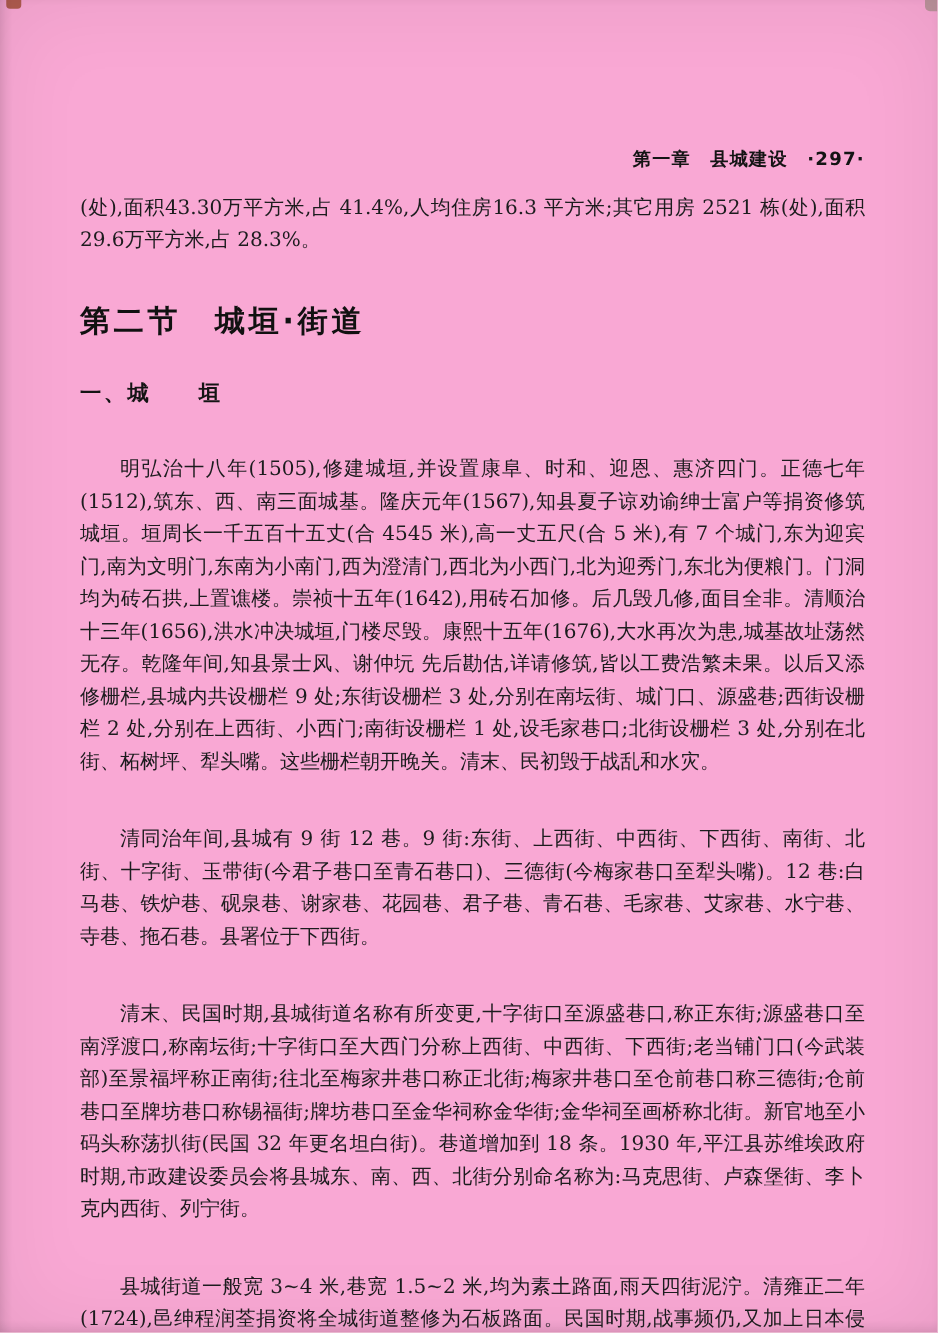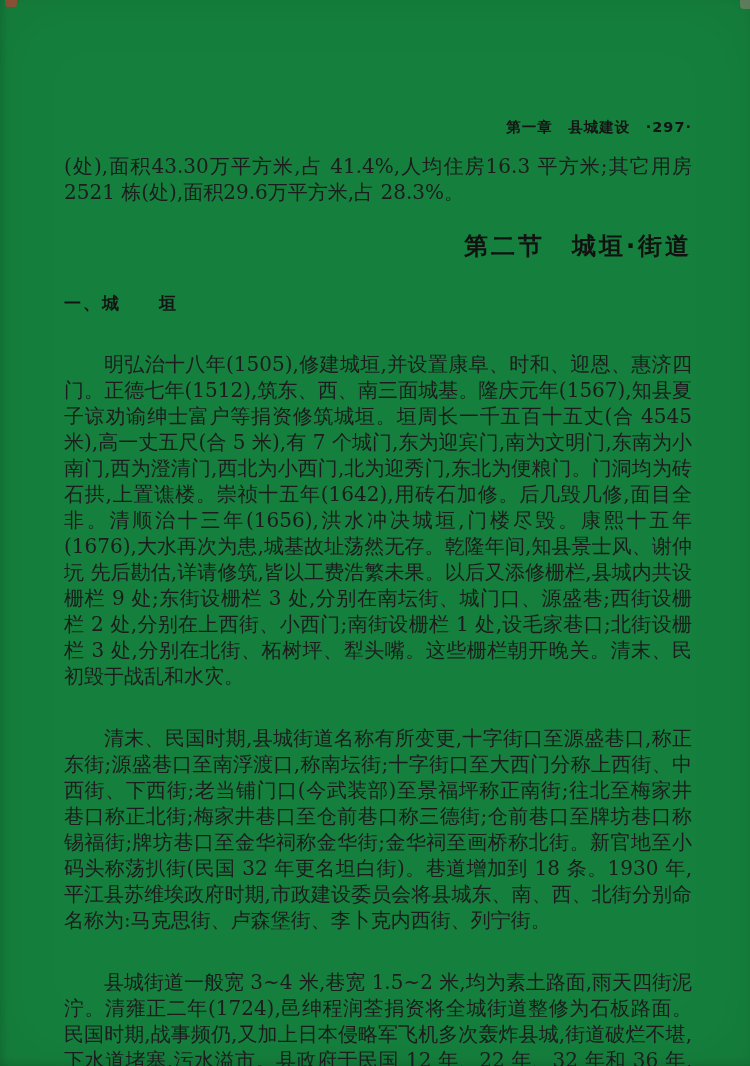--- a/index.html
+++ b/index.html
@@ -6,21 +6,21 @@
   html, body { margin: 0; padding: 0; }
   body {
     width: 750px;
     background: #e9e7e2;
     font-family: "DejaVu Serif", "Liberation Serif", serif;
   }
   .scan-page {
     position: relative;
     width: 750px;
     height: 1066px;
-    background: #15803d;
+    background: #f9a8d4;
     box-shadow: inset 0 0 70px rgba(0,0,0,0.07), inset 0 0 6px rgba(0,0,0,0.05);
     overflow: hidden;
   }
   .content {
     position: absolute;
     left: 64px;
     right: 58px;
     top: 118px;
     color: #1d1d1f;
   }
@@ -28,36 +28,36 @@
     display: flex;
     justify-content: flex-end;
     align-items: baseline;
     font-family: "DejaVu Sans", "Liberation Sans", sans-serif;
     font-weight: 700;
     font-size: 14.5px;
     letter-spacing: 1px;
     color: #141414;
   }
   .para {
-    font-size: 20px;
+    font-size: 16px;
     line-height: 26px;
     text-align: justify;
     margin: 0;
     color: #1c1c1e;
   }
   .para.indent { text-indent: 2em; margin-top: 36px; }
   .intro-para { margin-top: 16px; }
   .section-title {
     font-family: "DejaVu Sans", "Liberation Sans", sans-serif;
-    text-align: right;
+    text-align: left;
     font-size: 24px;
     font-weight: 700;
     letter-spacing: 3px;
     color: #111;
-    margin: 25px 0 30px 0;
+    margin: 36px 0 30px 0;
   }
   .sub-title {
     font-family: "DejaVu Sans", "Liberation Sans", sans-serif;
     text-align: left;
     font-size: 17px;
     font-weight: 700;
     letter-spacing: 2px;
     color: #141414;
     margin: 28px 0 20px 0;
   }
@@ -106,19 +106,20 @@
     <p class="para intro-para">(处),面积43.30万平方米,占 41.4%,人均住房16.3 平方米;其它用房 2521 栋(处),面积29.6万平方米,占 28.3%。</p>
 
     <h1 class="section-title">第二节　城垣·街道</h1>
 
     <section class="subsection">
       <h2 class="sub-title">一、城　　垣</h2>
       <p class="para indent">明弘治十八年(1505),修建城垣,并设置康阜、时和、迎恩、惠济四门。正德七年(1512),筑东、西、南三面城基。隆庆元年(1567),知县夏子谅劝谕绅士富户等捐资修筑城垣。垣周长一千五百十五丈(合 4545 米),高一丈五尺(合 5 米),有 7 个城门,东为迎宾门,南为文明门,东南为小南门,西为澄清门,西北为小西门,北为迎秀门,东北为便粮门。门洞均为砖石拱,上置谯楼。崇祯十五年(1642),用砖石加修。后几毁几修,面目全非。清顺治十三年(1656),洪水冲决城垣,门楼尽毁。康熙十五年(1676),大水再次为患,城基故址荡然无存。乾隆年间,知县景士风、谢仲坃 先后勘估,详请修筑,皆以工费浩繁未果。以后又添修栅栏,县城内共设栅栏 9 处;东街设栅栏 3 处,分别在南坛街、城门口、源盛巷;西街设栅栏 2 处,分别在上西街、小西门;南街设栅栏 1 处,设毛家巷口;北街设栅栏 3 处,分别在北街、柘树坪、犁头嘴。这些栅栏朝开晚关。清末、民初毁于战乱和水灾。</p>
     </section>
 
     <section class="subsection">
+      <p class="para indent">清同治年间,县城有 9 街 12 巷。9 街:东街、上西街、中西街、下西街、南街、北街、十字街、玉带街(今君子巷口至青石巷口)、三德街(今梅家巷口至犁头嘴)。12 巷:白马巷、铁炉巷、砚泉巷、谢家巷、花园巷、君子巷、青石巷、毛家巷、艾家巷、水宁巷、寺巷、拖石巷。县署位于下西街。</p>
       <p class="para indent">清末、民国时期,县城街道名称有所变更,十字街口至源盛巷口,称正东街;源盛巷口至南浮渡口,称南坛街;十字街口至大西门分称上西街、中西街、下西街;老当铺门口(今武装部)至景福坪称正南街;往北至梅家井巷口称正北街;梅家井巷口至仓前巷口称三德街;仓前巷口至牌坊巷口称锡福街;牌坊巷口至金华祠称金华街;金华祠至画桥称北街。新官地至小码头称荡扒街(民国 32 年更名坦白街)。巷道增加到 18 条。1930 年,平江县苏维埃政府时期,市政建设委员会将县城东、南、西、北街分别命名称为:马克思街、卢森堡街、李卜克内西街、列宁街。</p>
       <p class="para indent">县城街道一般宽 3~4 米,巷宽 1.5~2 米,均为素土路面,雨天四街泥泞。清雍正二年(1724),邑绅程润荃捐资将全城街道整修为石板路面。民国时期,战事频仍,又加上日本侵略军飞机多次轰炸县城,街道破烂不堪,下水道堵塞,污水溢市。县政府于民国 12 年、22 年、32 年和 36 年,四次倡集商户、祠社筹集资金,整修街道,疏通四街下水道,并将部分街道拓宽至 6 米。</p>
 
     </section>
 
   </div>
 </div>
 
 </body></html>

